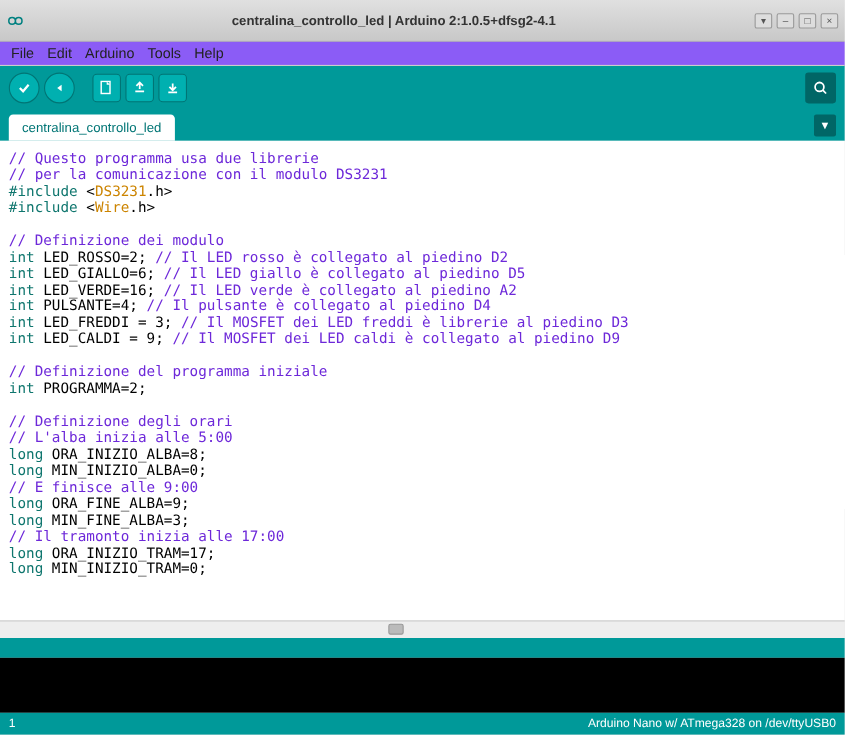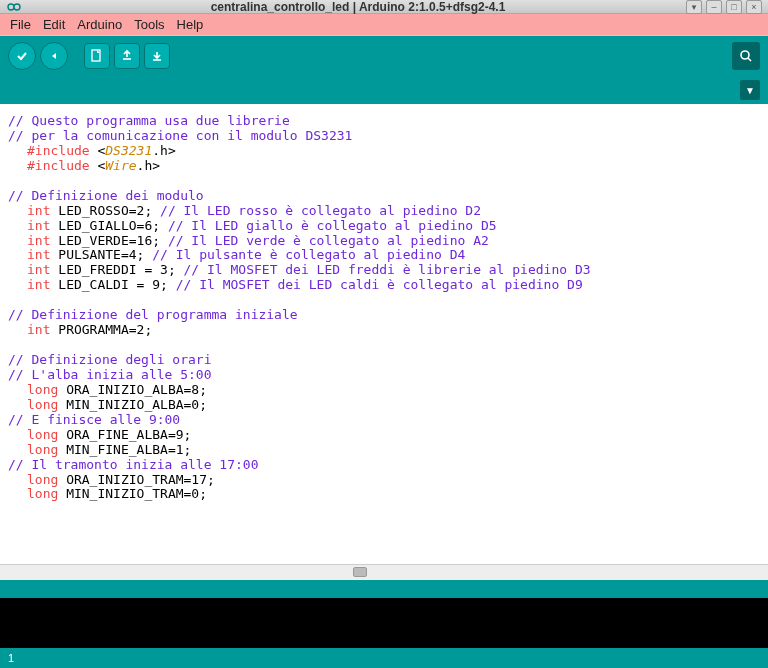--- a/index.html
+++ b/index.html
@@ -7,21 +7,21 @@
     font-family: Arial, sans-serif;
     font-size: 13px;
     background: #e8e8e8;
     width: 768px;
     height: 668px;
     overflow: hidden;
     display: flex;
     flex-direction: column;
   }
   .titlebar {
-    height: 14px;
+    height: 38px;
     background: linear-gradient(#e0e0e0, #c8c8c8);
     border-bottom: 1px solid #aaa;
     display: flex;
     align-items: center;
     padding: 0 6px;
     font-size: 12px;
     color: #333;
   }
   .titlebar-icon {
     width: 16px; height: 14px; margin-right: 8px;
@@ -40,21 +40,21 @@
     border-radius: 2px;
     display: flex;
     align-items: center;
     justify-content: center;
     font-size: 9px;
     color: #555;
     cursor: pointer;
   }
   .menubar {
     height: 22px;
-    background: #fca5a5;
+    background: #8b5cf6;
     border-bottom: 1px solid #ccc;
     display: flex;
     align-items: center;
     padding: 0 4px;
     font-size: 13px;
     color: #222;
   }
   .menu-item { padding: 2px 6px; cursor: pointer; }
   .toolbar {
     height: 40px;
@@ -117,22 +117,22 @@
     flex:1;
     background:#fff;
     overflow:auto;
     padding:10px 8px;
     font-family: "DejaVu Sans Mono", Consolas, monospace;
     font-size:13px;
     line-height:1.15;
     white-space:pre;
     color:#000;
   }
-  .kw  { color:#ef4444;margin-left:19px; }   
-  .lib { color:#cc8400;font-style:italic; }   
+  .kw  { color:#0f766e; }   
+  .lib { color:#cc8400; }   
   .cmt { color:#6d28d9; }      
   .bottom-scroll {
     height:16px; background:#eee;
     border-top:1px solid #ccc;
     position:relative;
   }
   .h-thumb {
     position:absolute;
     left:46%; top:2px;
     width:14px; height:10px;
@@ -218,20 +218,21 @@
   <div class="tool-spacer"></div>
   <div class="tool-serial">
     <svg width="16" height="16" viewBox="0 0 16 16">
         <circle cx="7" cy="7" r="4" fill="none" stroke="#fff" stroke-width="1.6"></circle>
         <path d="M10 10l3 3" stroke="#fff" stroke-width="1.6"></path>
       </svg>
   </div>
 </div>
 
 <div class="tabbar">
+  <div class="tab">centralina_controllo_led</div>
   <div class="tab-spacer"></div>
   <div class="tab-dropdown">▼</div>
 </div>
 
 <div class="editor"><span class="cmt">// Questo programma usa due librerie</span>
 <span class="cmt">// per la comunicazione con il modulo DS3231</span>
 <span class="kw">#include</span> &lt;<span class="lib">DS3231</span>.h&gt;
 <span class="kw">#include</span> &lt;<span class="lib">Wire</span>.h&gt;
 
 <span class="cmt">// Definizione dei modulo</span>
@@ -244,29 +245,30 @@
 
 <span class="cmt">// Definizione del programma iniziale</span>
 <span class="kw">int</span> <span>PROGRAMMA=2;</span>
 
 <span class="cmt">// Definizione degli orari</span>
 <span class="cmt">// L'alba inizia alle 5:00</span>
 <span class="kw">long</span> <span>ORA_INIZIO_ALBA=8;</span>
 <span class="kw">long</span> <span>MIN_INIZIO_ALBA=0;</span>
 <span class="cmt">// E finisce alle 9:00</span>
 <span class="kw">long</span> <span>ORA_FINE_ALBA=9;</span>
-<span class="kw">long</span> <span>MIN_FINE_ALBA=1;</span>
+<span class="kw">long</span> <span>MIN_FINE_ALBA=3;</span>
 <span class="cmt">// Il tramonto inizia alle 17:00</span>
 <span class="kw">long</span> <span>ORA_INIZIO_TRAM=17;</span>
 <span class="kw">long</span> <span>MIN_INIZIO_TRAM=0;</span>
 </div>
 
 <div class="bottom-scroll">
   <div class="h-thumb"></div>
 </div>
 
 <div class="console-header"></div>
 <div class="console"></div>
 
 <div class="statusbar">
   <div class="status-left">1</div>
   <div class="status-spacer"></div>
+  <div>Arduino Nano w/ ATmega328 on /dev/ttyUSB0</div>
 </div>
 
 </body></html>

